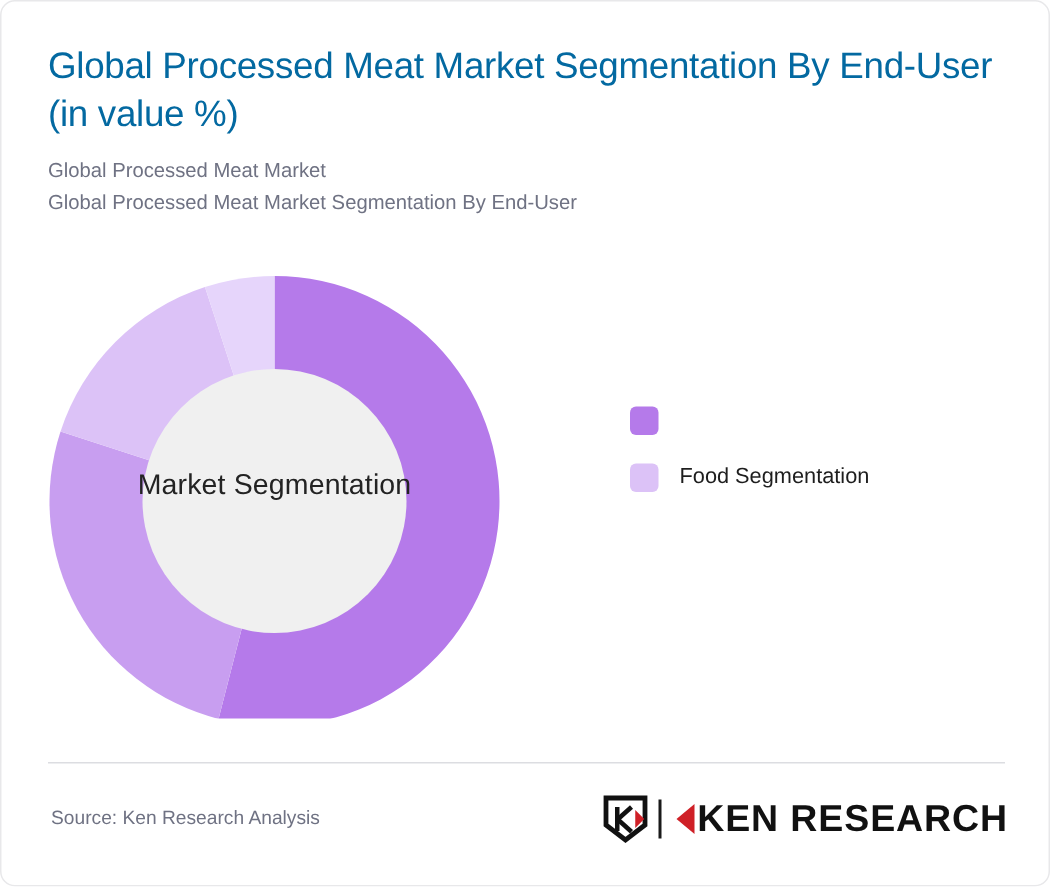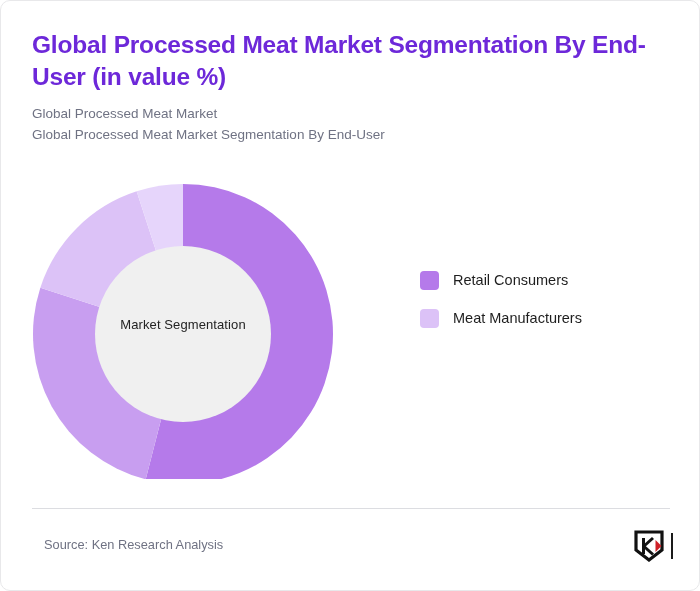--- a/index.html
+++ b/index.html
@@ -25,22 +25,22 @@
   .header {
     position: absolute;
     left: 31px;
     top: 28px;
     width: 636px;
   }
   .chart-title {
     margin: 0;
     font-size: 24.5px;
     line-height: 1.30;
-    font-weight: 700;
-    color: #6d28d9;
+    font-weight: 400;
+    color: #0369a1;
     letter-spacing: -0.2px;
   }
   .subtitles {
     margin-top: 11px;
   }
   .subtitle {
     font-size: 13.5px;
     line-height: 1.55;
     color: #6f7283;
     font-weight: 400;
@@ -70,21 +70,21 @@
     left: 0;
     top: 0;
     width: 302px;
     height: 310px;
     display: flex;
     align-items: center;
     justify-content: center;
     pointer-events: none;
   }
   .center-label span {
-    font-size: 13px;
+    font-size: 19px;
     color: #232323;
     font-weight: 400;
     letter-spacing: 0.1px;
   }
 
   .legend {
     position: absolute;
     left: 419px;
     top: 92px;
     width: 255px;
@@ -111,21 +111,21 @@
     position: absolute;
     left: 31px;
     top: 507px;
     width: 638px;
     height: 1px;
     background: #dcdde1;
   }
 
   .footer {
     position: absolute;
-    left: 43px;
+    left: 33px;
     top: 520px;
     width: 638px;
     height: 50px;
   }
   .source {
     position: absolute;
     left: 0;
     top: 16px;
     font-size: 12.8px;
     color: #6f7283;
@@ -186,39 +186,44 @@
         <circle cx="151" cy="165" r="88" id="donut-hole" fill="#f0f0f0"></circle>
       </svg>
       <div class="center-label">
         <span>Market Segmentation</span>
       </div>
     </div>
 
     <div class="legend" id="legend">
         <div class="legend-item">
           <span class="legend-swatch" style="background: rgb(181, 122, 234);"></span>
-          <span class="legend-text">Retail Consumers</span>
         </div>
         <div class="legend-item">
           <span class="legend-swatch" style="background: rgb(220, 194, 247);"></span>
-          <span class="legend-text">Meat Manufacturers</span>
+          <span class="legend-text">Food Segmentation</span>
         </div>
       </div>
 
   </div>
 
   <div class="divider"></div>
 
   <div class="footer">
     <div class="source">Source: Ken Research Analysis</div>
     <div class="logo">
       <svg class="logo-mark" width="30" height="32" viewBox="0 0 30 32">
         <path d="M2 2 H28 V20 L15 30 L2 20 Z" fill="none" stroke="#111111" stroke-width="3.2"></path>
         <path d="M9.5 8 V24" stroke="#111111" stroke-width="3" fill="none"></path>
         <path d="M9.5 16.5 L19 8" stroke="#111111" stroke-width="3" fill="none"></path>
         <path d="M9.5 16 L19 24.5" stroke="#111111" stroke-width="3" fill="none"></path>
         <path d="M21.5 10 L27.5 16 L21.5 22 Z" fill="#cf2027"></path>
       </svg>
       <div class="logo-divider"></div>
+      <div class="logo-word">
+        <svg width="15" height="22" viewBox="0 0 15 22">
+          <path d="M13 1 L1 11 L13 21 Z" fill="#cf2027"></path>
+        </svg>
+        <span class="logo-word-text">KEN RESEARCH</span>
+      </div>
     </div>
   </div>
 
 </div>
 
 </body></html>

